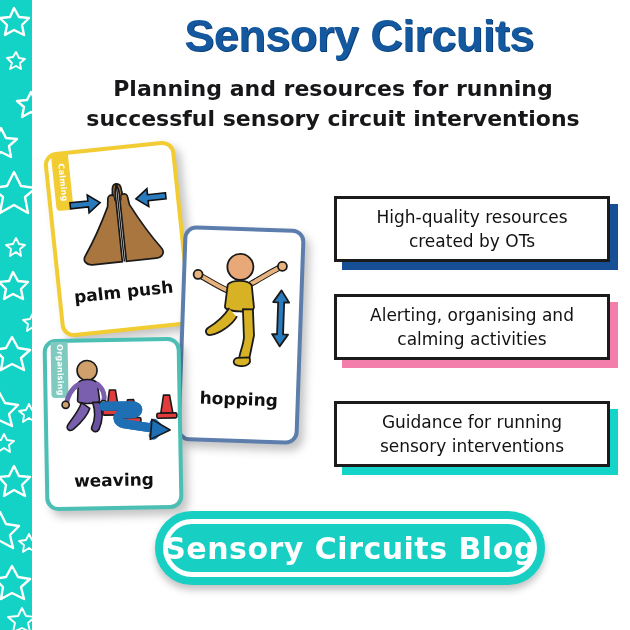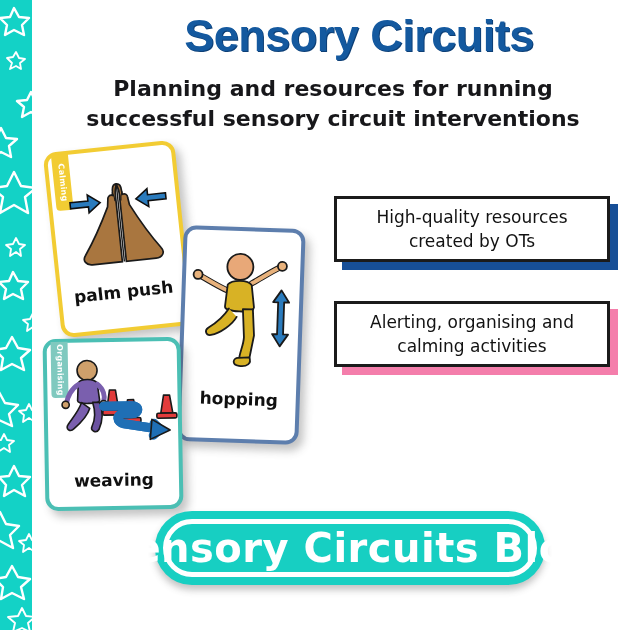--- a/index.html
+++ b/index.html
@@ -142,21 +142,21 @@
     align-items: center;
     justify-content: center;
     text-align: center;
     font-family: "DejaVu Sans", sans-serif;
     font-size: 17px;
     line-height: 24px;
     color: #121212;
     padding: 0 24px;
   }
   #feature-0 { left: 334px; top: 196px; box-shadow: 8px 8px 0 0 #174f97; }
-  #feature-1 { left: 334px; top: 301px; box-shadow: 8px 8px 0 0 #f47eab; }
+  #feature-1 { left: 334px; top: 294px; box-shadow: 8px 8px 0 0 #f47eab; }
   #feature-2 { left: 334px; top: 401px; box-shadow: 8px 8px 0 0 #14d3c8; }
 
   
   #cta {
     position: absolute;
     left: 155px; top: 511px;
     width: 390px;
     height: 74px;
     border-radius: 40px;
     background: #17cfc2;
@@ -171,21 +171,21 @@
     border: 5px solid #ffffff;
     border-radius: 34px;
     box-sizing: border-box;
     display: flex;
     align-items: center;
     justify-content: center;
   }
   #cta .ctatext {
     font-family: "DejaVu Sans", sans-serif;
     font-weight: bold;
-    font-size: 40px;
+    font-size: 30px;
     color: #ffffff;
     white-space: nowrap;
     letter-spacing: 0.5px;
   }
 </style>
 </head>
 <body>
 
 <div id="poster">
 
@@ -309,20 +309,23 @@
     </div>
     <div class="cardlabel">weaving</div>
   </div>
 
   <div class="feature" id="feature-0">
     <span>High-quality resources created by OTs</span>
   </div>
   <div class="feature" id="feature-1">
     <span>Alerting, organising and calming activities</span>
   </div>
+  <div class="feature" id="feature-2">
+    <span>Guidance for running sensory interventions</span>
+  </div>
 
   <div id="cta">
     <div class="ring">
       <span class="ctatext">Sensory Circuits Blog</span>
     </div>
   </div>
 
 </div>
 
 </body></html>

